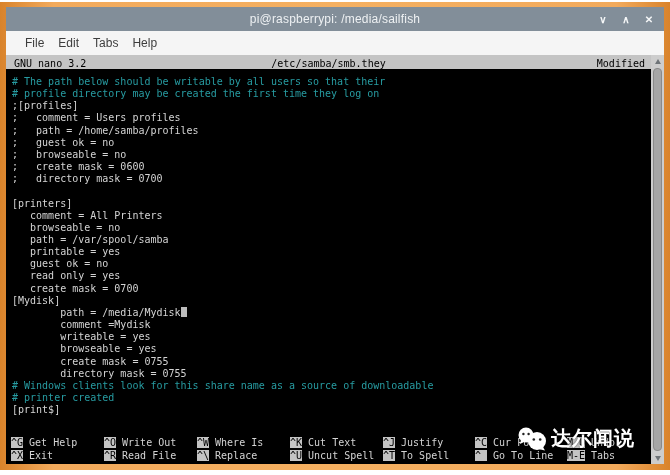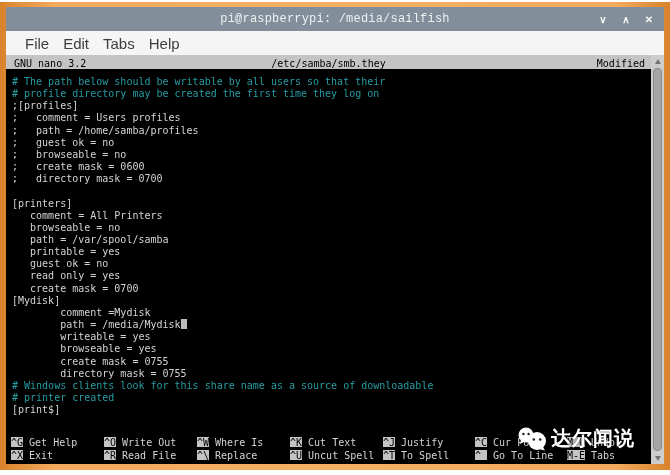--- a/index.html
+++ b/index.html
@@ -11,50 +11,50 @@
     background: linear-gradient(90deg, #d9832b 0%, #f2aa5c 8%, #f5b061 50%, #f2aa5c 92%, #d9832b 100%);
     padding: 5px 6px 6px 6px;
   }
   .window { width: 100%; height: 100%; display: flex; flex-direction: column; background: #000; }
 
   
   .titlebar {
     height: 24px; background: #828e99; position: relative; flex: 0 0 auto;
     display: flex; align-items: center; justify-content: center;
   }
-  .titlebar .title { color: #eef1f3; font-size: 12px; letter-spacing: .2px; font-family: Liberation Mono, monospace; }
+  .titlebar .title { color: #eef1f3; font-size: 12px; letter-spacing: .2px; }
   .controls { position: absolute; right: 8px; top: 0; height: 100%; display: flex; align-items: center; gap: 9px; }
   .ctrl-btn { color: #f5f7f8; font-size: 10px; font-weight: bold; width: 14px; text-align: center; cursor: default; }
 
   
   .menubar {
     height: 24px; background: #f5f5f5; flex: 0 0 auto;
     display: flex; align-items: center; padding-left: 12px; gap: 0;
   }
-  .menu-item { color: #3d3d3d; font-size: 15px; padding: 2px 7px; }
+  .menu-item { color: #3d3d3d; font-size: 12px; padding: 2px 7px; }
 
   
   .terminal { flex: 1 1 auto; position: relative; background: #000; font-family: "DejaVu Sans Mono", monospace; font-size: 10px; }
   .term-inner { position: absolute; left: 0; top: 0; right: 13px; bottom: 0; overflow: hidden; }
 
   .nano-header {
     height: 14px; background: #c4c4c4; color: #000;
     display: flex; align-items: flex-end; position: relative;
   }
   .nano-header .nh-left { padding-left: 8px; }
   .nano-header .nh-center { position: absolute; left: 0; right: 0; text-align: center; }
   .nano-header .nh-right { margin-left: auto; padding-right: 6px; position: relative; }
 
   .editor-content { padding: 7px 0 0 6px; }
   .ed-line { white-space: pre; color: #d4d4d4; min-height: 12.15px; line-height: 12.15px; }
   .ed-line.comment { color: #279ca2; }
   .cursor { display: inline-block; width: 6px; height: 10px; background: #bcbcbc; vertical-align: -1px; }
 
   .shortcut-bar { position: absolute; left: 0; right: 0; bottom: 2px; }
-  .shortcut-row { display: grid; grid-template-columns: 93px 93px 93px 93px 92px 92px auto; padding-left: 5px; height: 13px; line-height: 13px; text-decoration: underline; }
+  .shortcut-row { display: grid; grid-template-columns: 93px 93px 93px 93px 92px 92px auto; padding-left: 5px; height: 13px; line-height: 13px; }
   .shortcut { white-space: pre; }
   .shortcut .key { background: #c4c4c4; color: #000; }
   .shortcut .lbl { color: #d4d4d4; margin-left: 6px; }
 
   
   .scrollbar {
     position: absolute; right: 0; top: 0; bottom: 0; width: 13px;
     background: #cdcdcd; display: flex; flex-direction: column; align-items: center;
   }
   .sb-btn { height: 12px; width: 13px; display: flex; align-items: center; justify-content: center; flex: 0 0 auto; }
@@ -113,22 +113,22 @@
             <div class="ed-line"><span></span></div>
             <div class="ed-line"><span>[printers]</span></div>
             <div class="ed-line"><span>   comment = All Printers</span></div>
             <div class="ed-line"><span>   browseable = no</span></div>
             <div class="ed-line"><span>   path = /var/spool/samba</span></div>
             <div class="ed-line"><span>   printable = yes</span></div>
             <div class="ed-line"><span>   guest ok = no</span></div>
             <div class="ed-line"><span>   read only = yes</span></div>
             <div class="ed-line"><span>   create mask = 0700</span></div>
             <div class="ed-line"><span>[Mydisk]</span></div>
+            <div class="ed-line"><span>        path = /media/Mydisk</span><span class="cursor"></span></div>
             <div class="ed-line"><span>        comment =Mydisk</span></div>
-            <div class="ed-line"><span>        path = /media/Mydisk</span><span class="cursor"></span></div>
             <div class="ed-line"><span>        writeable = yes</span></div>
             <div class="ed-line"><span>        browseable = yes</span></div>
             <div class="ed-line"><span>        create mask = 0755</span></div>
             <div class="ed-line"><span>        directory mask = 0755</span></div>
             <div class="ed-line comment"><span># Windows clients look for this share name as a source of downloadable</span></div>
             <div class="ed-line comment"><span># printer created</span></div>
             <div class="ed-line"><span>[print$]</span></div>
           </div>
 
         <div class="shortcut-bar">

